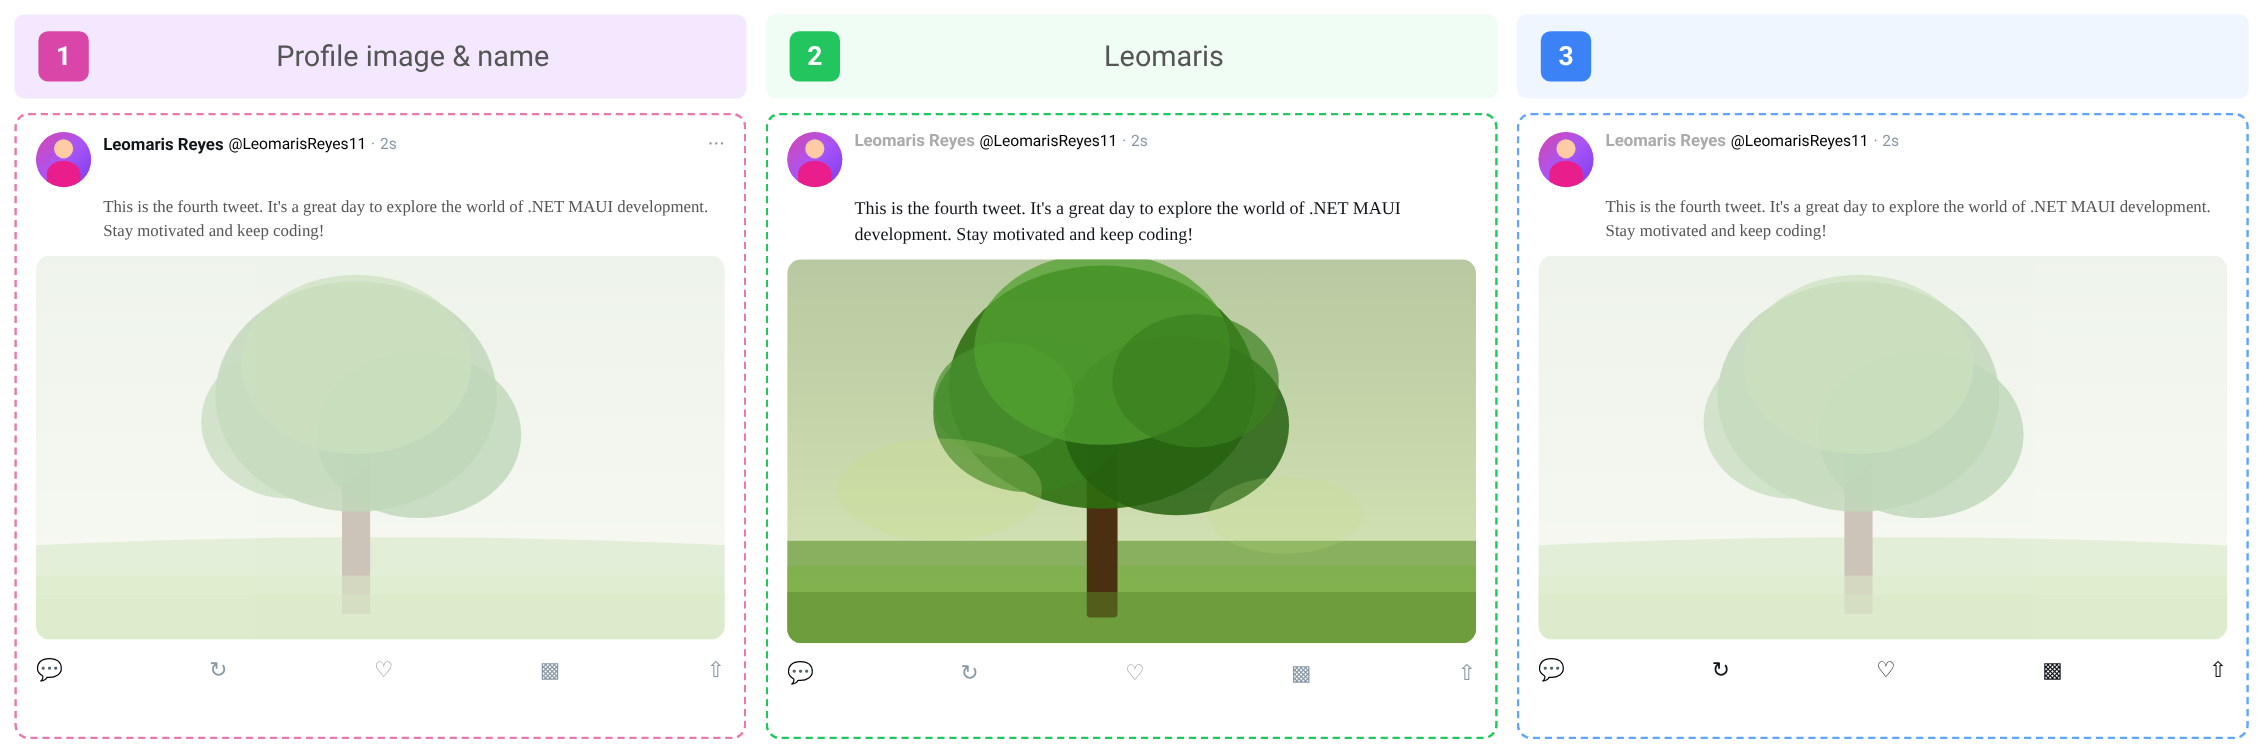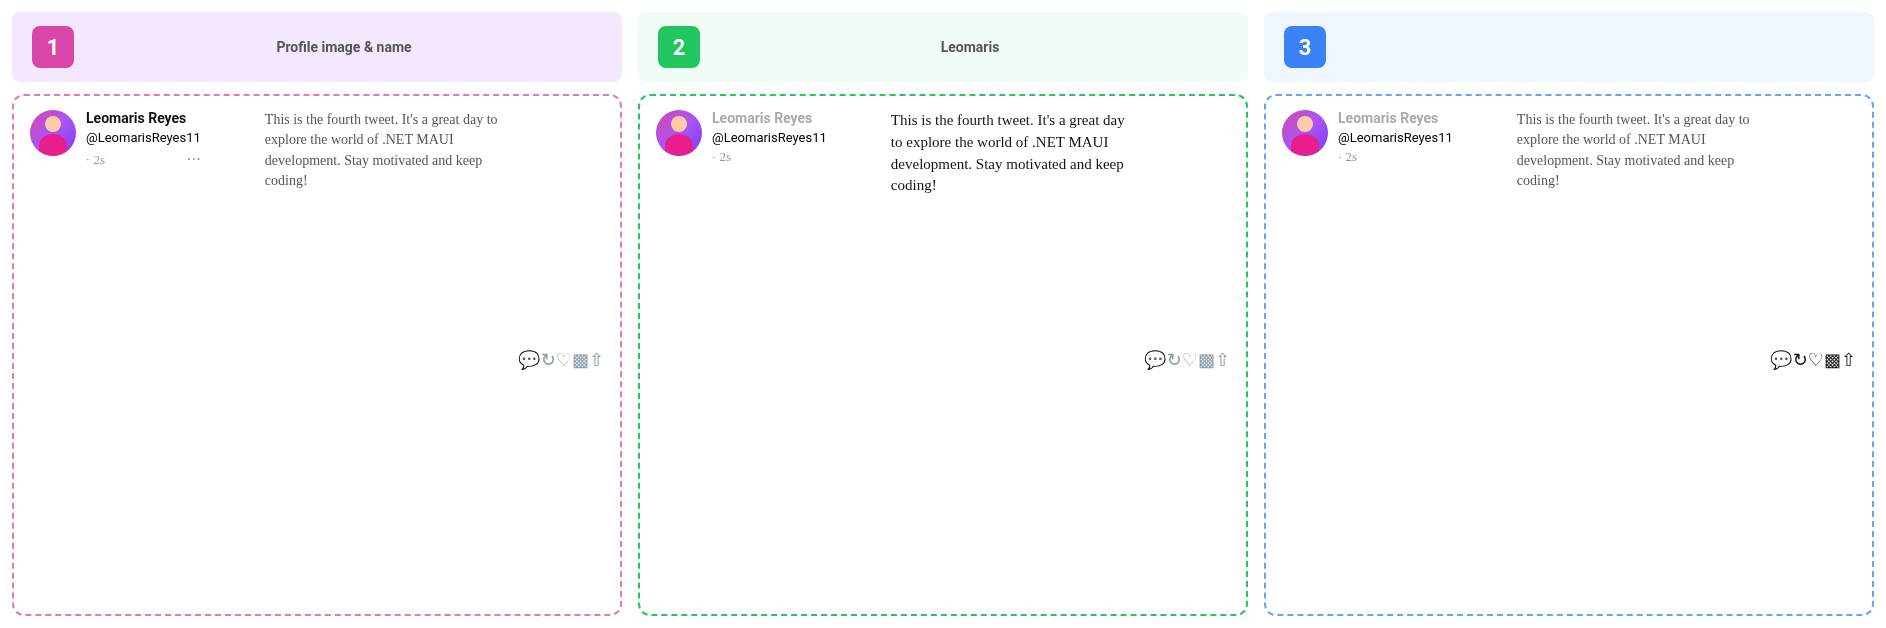--- a/index.html
+++ b/index.html
@@ -40,34 +40,34 @@
       font-weight: 700;
       border-radius: 8px;
       width: 42px;
       height: 42px;
       display: flex;
       align-items: center;
       justify-content: center;
       flex-shrink: 0;
     }
     .column-title {
-      font-size: 14px;
+      font-size: 24px;
       color: #555;
-      font-weight: 700;
+      font-weight: 400;
       flex: 1;
       text-align: center;
     }
     .tweet-card {
       border-radius: 12px;
       border: 2.5px dashed #e879b0;
       padding: 14px 16px 10px 16px;
       background: #fff;
       flex: 1;
       display: flex;
-      flex-direction: row;
+      flex-direction: column;
       gap: 8px;
       overflow: hidden;
     }
     .tweet-card.green {
       border-color: #22c55e;
     }
     .tweet-card.blue {
       border-color: #60a5fa;
     }
     .tweet-header {
@@ -138,21 +138,20 @@
       font-size: 13px;
       color: #000000;
     }
     .tweet-dot {
       font-size: 13px;
       color: #8899a6;
     }
     .tweet-time {
       font-size: 13px;
       color: #8899a6;
-      font-family: Liberation Serif, serif;
     }
     .tweet-more {
       margin-left: auto;
       font-size: 18px;
       color: #8899a6;
       cursor: pointer;
     }
     .tweet-text {
       font-size: 14px;
       color: #555;

